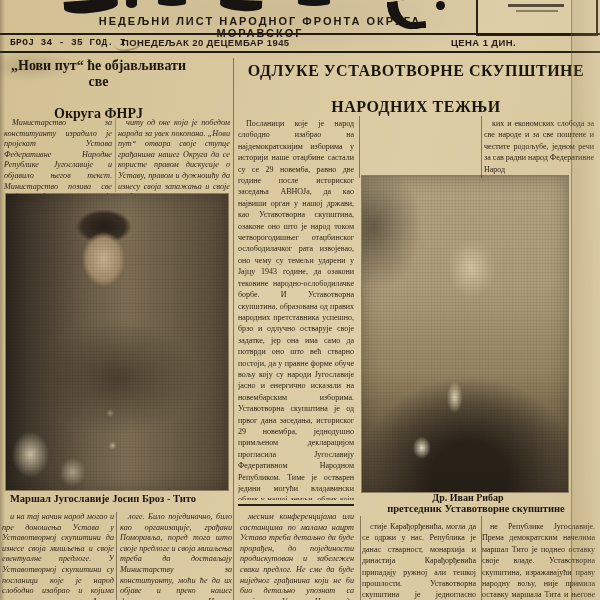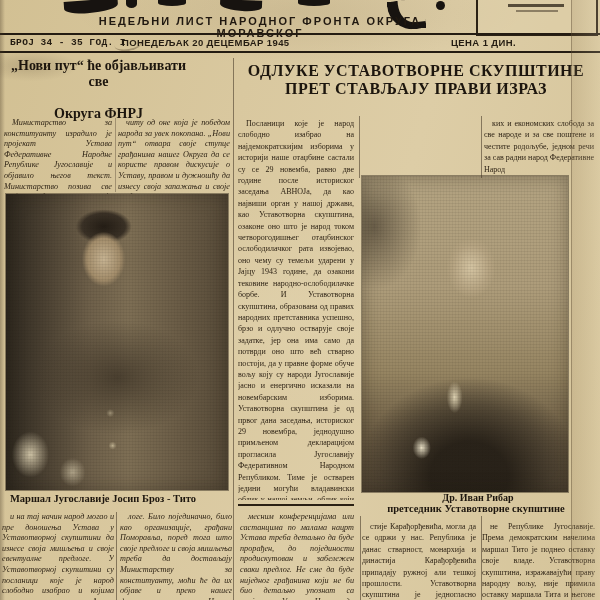--- a/index.html
+++ b/index.html
@@ -95,21 +95,21 @@
           radial-gradient(ellipse 33px 41px at 53% 29%, #d4c4a2 0%, #b6a482 55%, transparent 74%),
           radial-gradient(ellipse 9px 5px at 50% 27%, rgba(40,32,22,0.55), transparent 80%),
           radial-gradient(ellipse 62px 84px at 6% 16%, rgba(52,44,33,0.55), transparent 76%),
           radial-gradient(ellipse 11px 22px at 45% 70%, #ded2b2 0%, transparent 72%),
           radial-gradient(ellipse 13px 16px at 29% 86%, #e9e0c6 0%, transparent 70%),
           radial-gradient(ellipse 130px 115px at 52% 95%, rgba(36,30,22,0.92) 30%, rgba(58,50,38,0.6) 62%, transparent 86%),
           linear-gradient(180deg,#b3a381 0%,#ad9c7a 35%,#968562 62%,#6b5c44 82%,#554836 100%);}
 
   .caption{position:absolute;text-align:center;font-weight:bold;color:#1d160e;}
   .cap-tito{left:0;top:493px;width:206px;font-size:10.5px;}
-  .cap-ribar1{left:360px;top:492px;width:236px;font-size:10px;}
+  .cap-ribar1{left:350px;top:492px;width:236px;font-size:10px;}
   .cap-ribar2{left:356px;top:503px;width:240px;font-size:10.5px;}
 </style>
 </head>
 <body>
 
 <div class="page">
 
   <div class="frag f1"></div>
   <div class="frag f2"></div>
   <div class="frag f3"></div>
@@ -141,21 +141,22 @@
 
   <div class="photo tito"></div>
   <div class="caption cap-tito">Маршал Југославије Јосип Броз - Тито</div>
 
   <div class="col ital bl1">и на тај начин народ могао и пре доношења Устава у Уставотворној скупштини да изнесе своја мишљења и своје евентуалне предлоге. У Уставотворној скупштини су посланици које је народ слободно изабрао и којима поклања пуно поверење. Али, и поред тога, на начин јединствен у нашој</div>
   <div class="col ital bl2">логе. Било појединачно, било као организације, грађани Поморавља, поред тога што своје предлоге и своја мишљења треба да достављају Министарству за конституанту, моћи ће да их објаве и преко нашег фронтовског листа. Нацрт новог Устава треба сваки грађанин темељно</div>
   <div class="col ital bl3">месним конференцијама или састанцима по малама нацрт Устава треба детаљно да буде прорађен, до појединости продискутован и забележен сваки предлог. Не сме да буде ниједног грађанина који не би био детаљно упознат са пројектом Устава. Не сме да буде ни најзабаченијег села у</div>
 
   <div class="hl hl-main">
     <span>ОДЛУКЕ УСТАВОТВОРНЕ СКУПШТИНЕ</span><br>
-    <span>ПРЕТ СТАВЉАЈУ ПРАВИ ИЗРАЗ</span><br>
+    <br>
+    <span>НАРОДНИХ ТЕЖЊИ</span>
   </div>
   <div class="col mc1">Посланици које је народ слободно изабрао на најдемократскијим изборима у историји наше отаџбине састали су се 29 новемба, равно две године после историског заседања АВНОЈа, да као највиши орган у нашој држави, као Уставотворна скупштина, озаконе оно што је народ током четворогодишњег отаџбинског ослободилачког рата извојевао, оно чему су темељи ударени у Јајцу 1943 године, да озакони тековине народно-ослободилачке борбе. И Уставотворна скупштина, образована од правих народних претставника успешно, брзо и одлучно остварује своје задатке, јер она има само да потврди оно што већ стварно постоји, да у правне форме обуче вољу коју су народи Југославије јасно и енергично исказали на новембарским изборима. Уставотворна скупштина је од првог дана заседања, историског 29 новембра, једнодушно примљеном декларацијом прогласила Југославију Федеративном Народном Републиком. Тиме је остварен једини могући владавински облик у нашој земљи, облик који одговара друштвеном, политичком и економском развитку наших народа и који гарантује очување онога што је тешком борбом створено. Тиме је за увек уклоњена код нас монархија, која ни принципијелно није у складу са</div>
   <div class="col mc3">ких и економских слобода за све народе и за све поштене и честите родољубе, једном речи за сав радни народ Федеративне Народ</div>
 
   <div class="photo ribar"></div>
   <div class="caption cap-ribar1">Др. Иван Рибар</div>
   <div class="caption cap-ribar2">претседник Уставотворне скупштине</div>
 
   <div class="rule mid-rule"></div>
   <div class="col br1">стије Карађорђевића, могла да се одржи у нас. Република је данас стварност, монархија и династија Карађорђевића припадају ружној али тешкој прошлости. Уставотворна скупштина је једногласно одобрила све</div>

